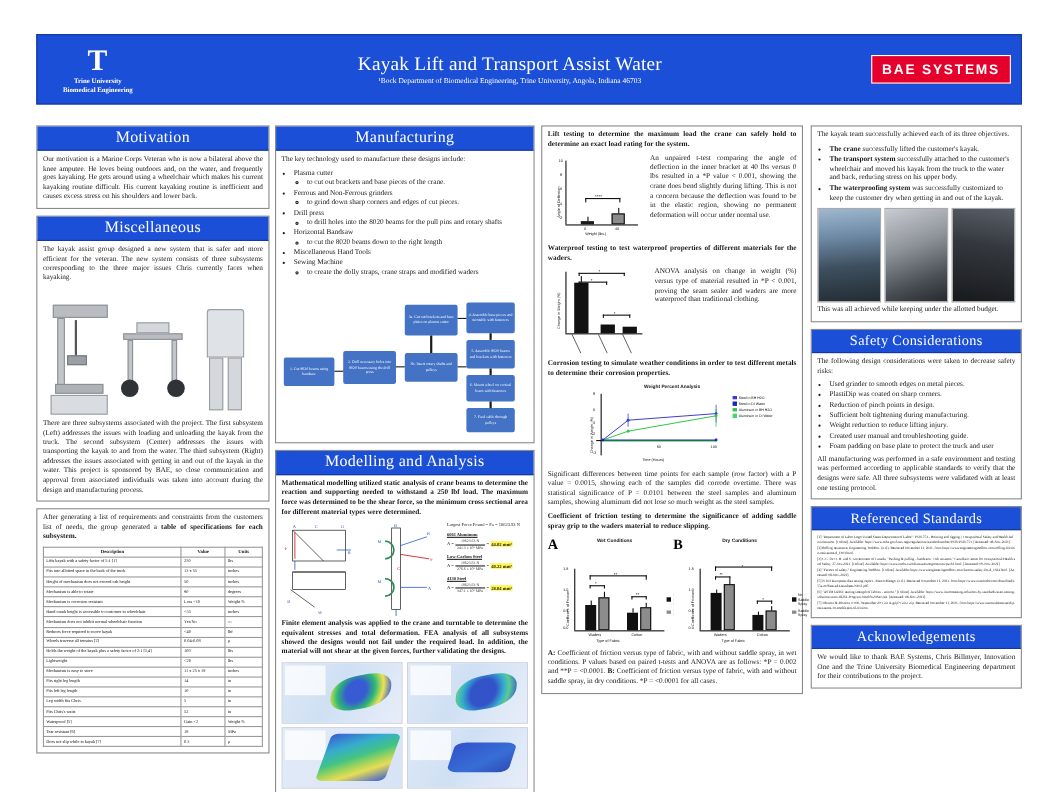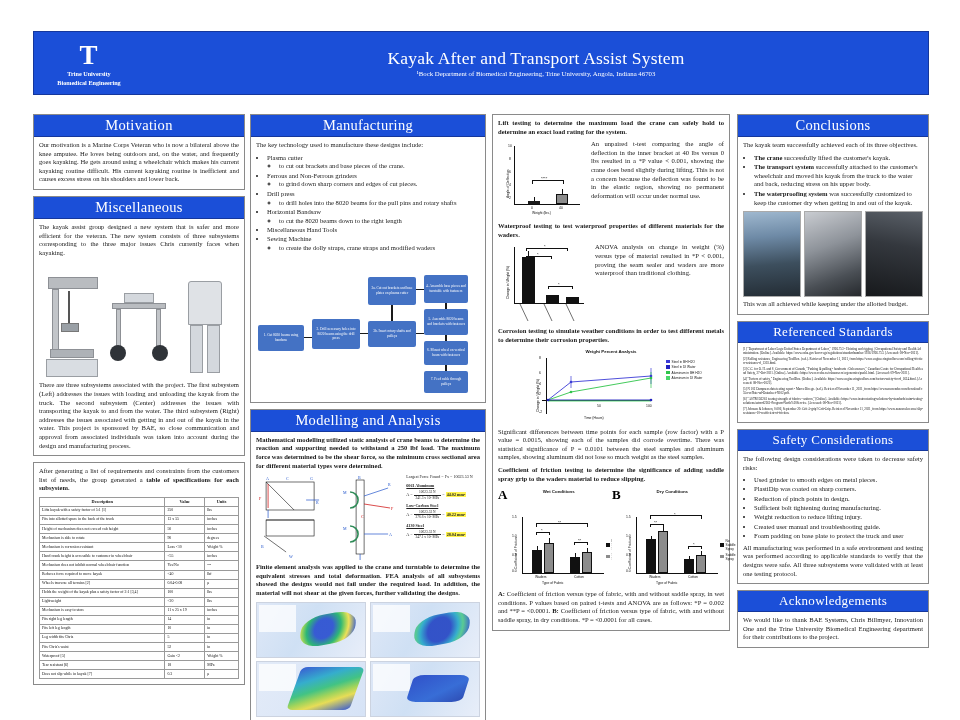--- a/index.html
+++ b/index.html
@@ -149,22 +149,25 @@
 
 <div class="poster">
 
   <div class="header">
     <div class="logo-block">
       <div class="logo-T">T</div>
       <div class="logo-sub">Trine University</div>
       <div class="logo-sub">Biomedical Engineering</div>
     </div>
     <div class="title-block">
-      <div class="poster-title">Kayak After and Transport Assist System</div>
+      <div class="poster-title">Kayak Lift and Transport Assist Water</div>
       <div class="affil">¹Bock Department of Biomedical Engineering, Trine University, Angola, Indiana 46703</div>
+    </div>
+    <div class="bae-block">
+      <div class="bae-logo">BAE SYSTEMS</div>
     </div>
   </div>
 
   <div class="col col1">
 
     <div class="panel">
       <div class="phead">Motivation</div>
       <div class="pbody">
         <p class="t">Our motivation is a Marine Corps Veteran who is now a bilateral above the knee amputee. He loves being outdoors and, on the water, and frequently goes kayaking. He gets around using a wheelchair which makes his current kayaking routine difficult. His current kayaking routine is inefficient and causes excess stress on his shoulders and lower back.</p>
       </div>
@@ -649,49 +652,33 @@
         </div>
 
         <p class="t" style="margin-top:3px;"><b>A:</b><span> Coefficient of friction versus type of fabric, with and without saddle spray, in wet conditions. P values based on paired t-tests and ANOVA are as follows: *P = 0.002 and **P = &lt;0.0001. </span><b>B:</b><span> Coefficient of friction versus type of fabric, with and without saddle spray, in dry conditions. *P = &lt;0.0001 for all cases.</span></p>
       </div>
     </div>
   </div>
 
   <div class="col col4">
 
     <div class="panel">
-      <div class="phead">Conclusions</div>
       <div class="pbody">
         <p class="t">The kayak team successfully achieved each of its three objectives.</p>
         <ul class="t" id="concl-list">
             <li><b>The crane</b><span> successfully lifted the customer's kayak.</span></li>
             <li><b>The transport system</b><span> successfully attached to the customer's wheelchair and moved his kayak from the truck to the water and back, reducing stress on his upper body.</span></li>
             <li><b>The waterproofing system</b><span> was successfully customized to keep the customer dry when getting in and out of the kayak.</span></li>
           </ul>
         <div class="photorow">
           <div class="photo ph1"></div>
           <div class="photo ph2"></div>
           <div class="photo ph3"></div>
         </div>
         <p class="t">This was all achieved while keeping under the allotted budget.</p>
-      </div>
-    </div>
-
-    <div class="panel">
-      <div class="phead sm">Referenced  Standards</div>
-      <div class="pbody">
-        <div class="refs" id="ref-list">
-            <div>[1] "Department of Labor Logo United States Department of Labor," 1926.753 - Hoisting and rigging. | Occupational Safety and Health Administration. [Online]. Available: https://www.osha.gov/laws-regs/regulations/standardnumber/1926/1926.753. [Accessed: 08-Nov-2021].</div>
-            <div>[2] Rolling resistance, Engineering ToolBox. (n.d.). Retrieved November 11, 2021, from https://www.engineeringtoolbox.com/rolling-friction-resistance-d_1303.html.</div>
-            <div>[3] C.C. for O. H. and S, Government of Canada, "Pushing &amp; pulling - handcarts : Osh answers," Canadian Centre for Occupational Health and Safety, 27-Oct-2021. [Online]. Available: https://www.ccohs.ca/oshanswers/ergonomics/push1.html. [Accessed: 09-Nov-2021].</div>
-            <div>[4] "Factors of safety," Engineering ToolBox. [Online]. Available: https://www.engineeringtoolbox.com/factors-safety-fos-d_1624.html. [Accessed: 08-Nov-2021].</div>
-            <div>[5] N 102 Dampness data testing report - Marco Bicego. (n.d.). Retrieved November 11, 2021, from https://www.mucondor.com/download/c55a-oc9late-ad-Datasheet-N102.pdf.</div>
-            <div>[6] "ASTM D2261 tearing strength of fabrics - unitron," [Online]. Available: https://www.instrontesting-solutions-by-standards/astm-testing-solutions/astm-d2261-Program-North%20Service. [Accessed: 08-Nov-2021].</div>
-            <div>[7] Johnson &amp; Johnson, 0.006, September 20: Grit A-grip? Grit-Grip. Retrieved November 11, 2021, from https://www.nanoscalerescue/slip-resistance-10-coefficient-of-friction.</div>
-          </div>
       </div>
     </div>
 
     <div class="panel">
       <div class="phead sm">Safety  Considerations</div>
       <div class="pbody">
         <p class="t">The following design considerations were taken to decrease safety risks:</p>
         <ul class="t" id="safety-list">
             <li>Used grinder to smooth edges on metal pieces.</li>
             <li>PlastiDip was coated on sharp corners.</li>
@@ -699,20 +686,35 @@
             <li>Sufficient bolt tightening during manufacturing.</li>
             <li>Weight reduction to reduce lifting injury.</li>
             <li>Created user manual and troubleshooting guide.</li>
             <li>Foam padding on base plate to protect the truck and user</li>
           </ul>
         <p class="t">All manufacturing was performed in a safe environment and testing was performed according to applicable standards to verify that the designs were safe. All three subsystems were validated with at least one testing protocol.</p>
       </div>
     </div>
 
     <div class="panel">
+      <div class="phead sm">Referenced  Standards</div>
+      <div class="pbody">
+        <div class="refs" id="ref-list">
+            <div>[1] "Department of Labor Logo United States Department of Labor," 1926.753 - Hoisting and rigging. | Occupational Safety and Health Administration. [Online]. Available: https://www.osha.gov/laws-regs/regulations/standardnumber/1926/1926.753. [Accessed: 08-Nov-2021].</div>
+            <div>[2] Rolling resistance, Engineering ToolBox. (n.d.). Retrieved November 11, 2021, from https://www.engineeringtoolbox.com/rolling-friction-resistance-d_1303.html.</div>
+            <div>[3] C.C. for O. H. and S, Government of Canada, "Pushing &amp; pulling - handcarts : Osh answers," Canadian Centre for Occupational Health and Safety, 27-Oct-2021. [Online]. Available: https://www.ccohs.ca/oshanswers/ergonomics/push1.html. [Accessed: 09-Nov-2021].</div>
+            <div>[4] "Factors of safety," Engineering ToolBox. [Online]. Available: https://www.engineeringtoolbox.com/factors-safety-fos-d_1624.html. [Accessed: 08-Nov-2021].</div>
+            <div>[5] N 102 Dampness data testing report - Marco Bicego. (n.d.). Retrieved November 11, 2021, from https://www.mucondor.com/download/c55a-oc9late-ad-Datasheet-N102.pdf.</div>
+            <div>[6] "ASTM D2261 tearing strength of fabrics - unitron," [Online]. Available: https://www.instrontesting-solutions-by-standards/astm-testing-solutions/astm-d2261-Program-North%20Service. [Accessed: 08-Nov-2021].</div>
+            <div>[7] Johnson &amp; Johnson, 0.006, September 20: Grit A-grip? Grit-Grip. Retrieved November 11, 2021, from https://www.nanoscalerescue/slip-resistance-10-coefficient-of-friction.</div>
+          </div>
+      </div>
+    </div>
+
+    <div class="panel">
       <div class="phead sm">Acknowledgements</div>
       <div class="pbody">
         <p class="t">We would like to thank BAE Systems, Chris Billmyer, Innovation One and the Trine University Biomedical Engineering department for their contributions to the project.</p>
       </div>
     </div>
 
   </div>
 
 </div>
 

